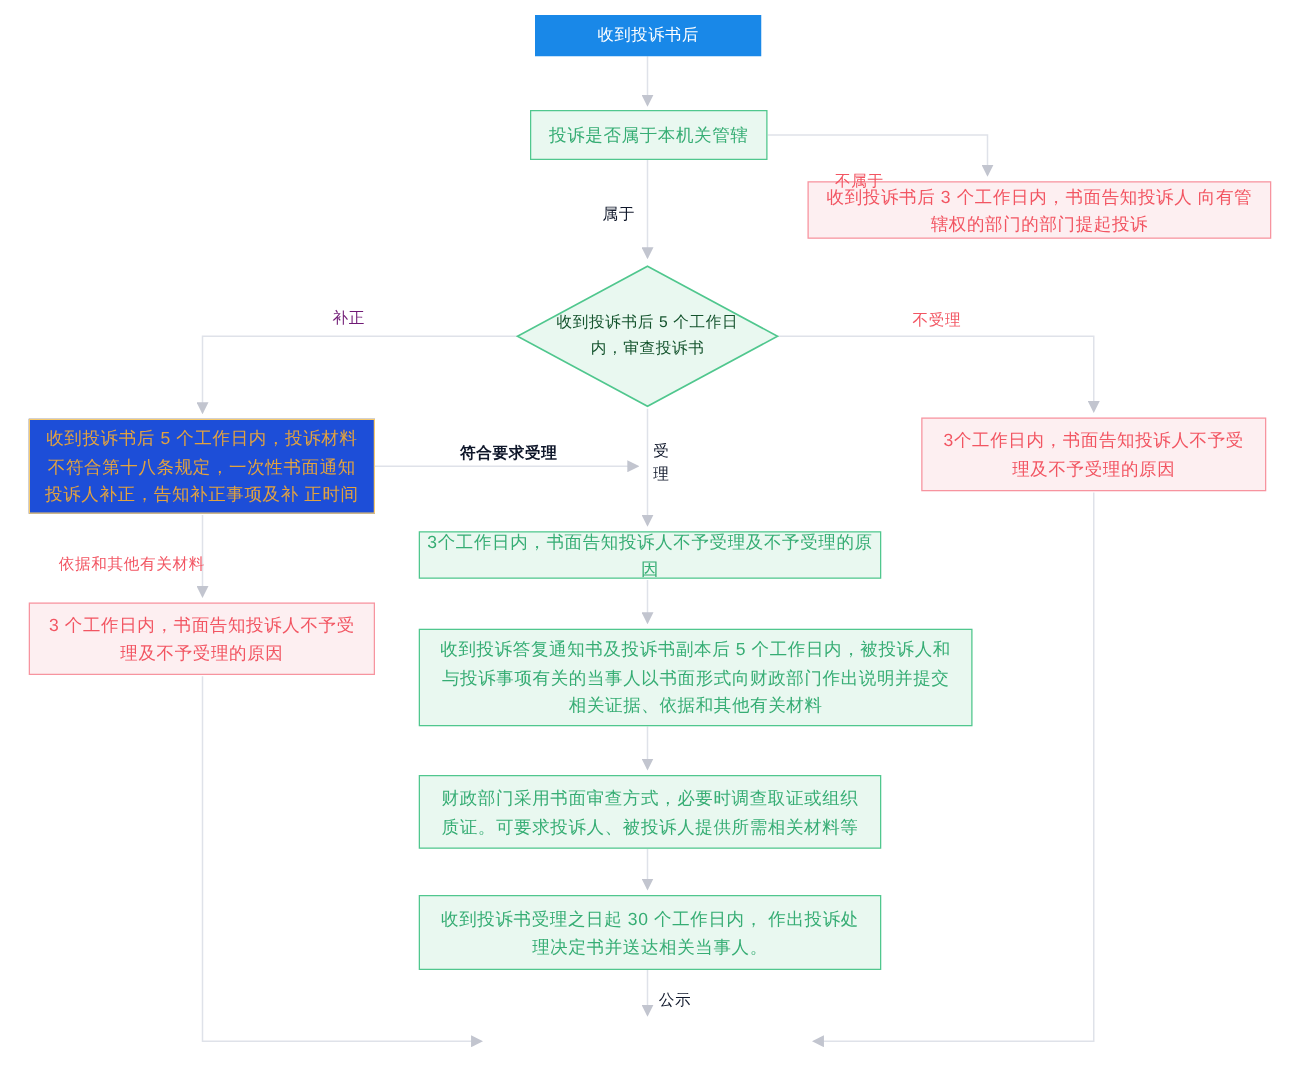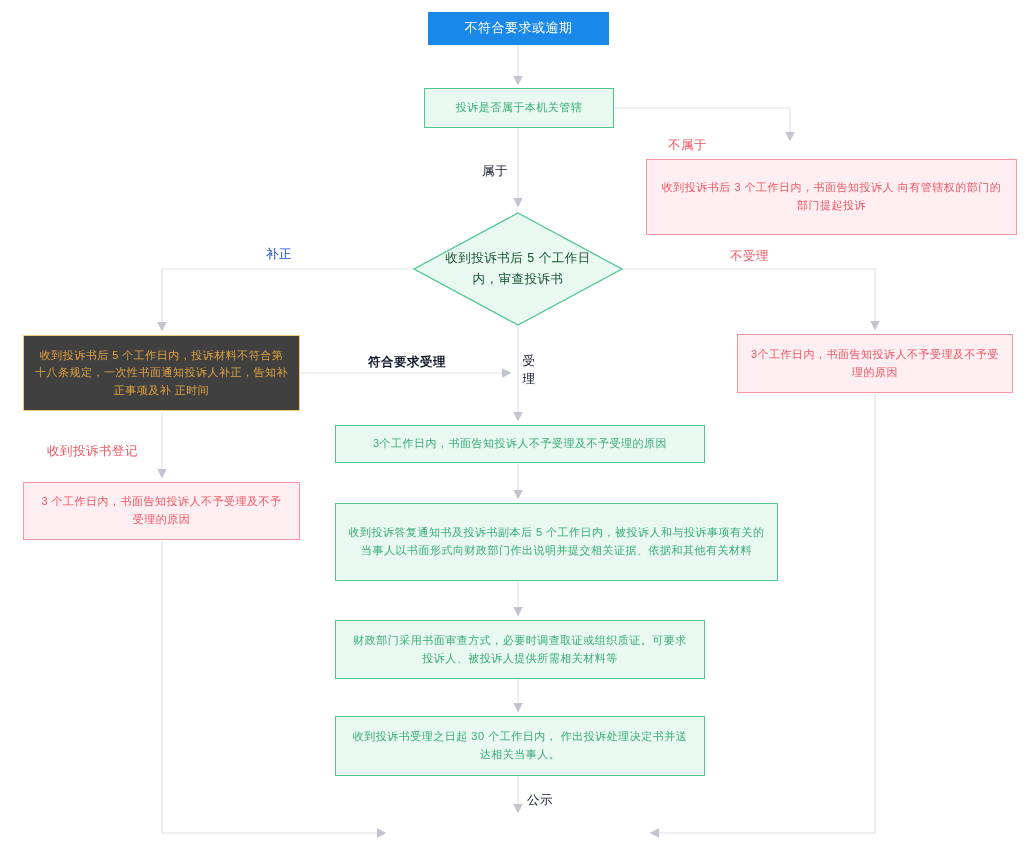--- a/index.html
+++ b/index.html
@@ -4,34 +4,34 @@
 <style>
   html,body { margin:0; padding:0; background:#ffffff; }
   #canvas {
     position:relative; width:1034px; height:866px; background:#ffffff;
     font-family:"Liberation Sans","DejaVu Sans",sans-serif; overflow:hidden;
   }
   #wires { position:absolute; left:0; top:0; width:1034px; height:866px; z-index:0; }
   .node {
     position:absolute; box-sizing:border-box; z-index:2;
     display:flex; align-items:center; justify-content:center;
-    text-align:center; font-size:11px; line-height:1.6; letter-spacing:0.5px;
+    text-align:center; font-size:14px; line-height:1.6; letter-spacing:0.5px;
   }
   .start  { background:#1988e8; color:#ffffff; font-size:13px; }
   .end    { background:#0ca667; color:#ffffff; font-size:13px; }
   .green  { background:#e9f8f0; border:1px solid #50c78e; color:#36ad74; }
   .pink   { background:#fdeff1; border:1px solid #f7949f; color:#f25562; }
-  .yellow { background:#404040; border:1px solid #f5ca6e; color:#e2a23f; }
+  .yellow { background:#1d4ed8; border:1px solid #f5ca6e; color:#e2a23f; }
   .edge-label {
     position:absolute; z-index:3; font-size:12.5px; line-height:1.45;
     letter-spacing:0.5px; white-space:nowrap;
   }
   .lbl-green  { color:#0f172a; }
   .lbl-red    { color:#f25562; }
-  .lbl-orange { color:#1d4ed8; }
+  .lbl-orange { color:#701a75; }
   .lbl-vert   { white-space:normal; width:16px; word-break:break-all; text-align:center; }
   .diamond-wrap { position:absolute; z-index:2; }
   .diamond-wrap svg { position:absolute; left:0; top:0; }
   .diamond-text {
     position:absolute; left:50%; top:50%; transform:translate(-50%,-50%);
     width:170px; text-align:center; font-size:12.5px; line-height:1.7;
     letter-spacing:0.5px; color:#14532d;
   }
 </style>
 </head>
@@ -56,25 +56,25 @@
       <polyline points="162,412 162,477" marker-end="url(#arr)"></polyline>
       <polyline points="518,464 518,498" marker-end="url(#arr)"></polyline>
       <polyline points="518,581 518,615" marker-end="url(#arr)"></polyline>
       <polyline points="518,679 518,711" marker-end="url(#arr)"></polyline>
       <polyline points="518,776 518,812" marker-end="url(#arr)"></polyline>
       <polyline points="162,541 162,833 385,833" marker-end="url(#arr)"></polyline>
       <polyline points="875,394 875,833 651,833" marker-end="url(#arr)"></polyline>
     </g>
   </svg>
 
-  <div class="node start" style="left:428px; top:12px; width:181px; height:33px;">不符合要求或逾期</div>
+  <div class="node start" style="left:428px; top:12px; width:181px; height:33px;">收到投诉书后</div>
 
   <div class="node green" style="left:424px; top:88px; width:190px; height:40px;">投诉是否属于本机关管辖</div>
 
-  <div class="node pink" style="left:646px; top:145px; width:371px; height:76px; padding:4px 14px;margin-top:14px;">收到投诉书后 3 个工作日内，书面告知投诉人 向有管辖权的部门的部门提起投诉</div>
+  <div class="node pink" style="left:646px; top:145px; width:371px; height:46px; padding:4px 14px;">收到投诉书后 3 个工作日内，书面告知投诉人 向有管辖权的部门的部门提起投诉</div>
 
   <div class="diamond-wrap" style="left:412px; top:211px; width:212px; height:116px;">
     <svg width="212" height="116" viewBox="0 0 212 116">
       <polygon points="106,2 210,58 106,114 2,58" fill="#e9f8f0" stroke="#50c78e" stroke-width="1.3"></polygon>
     </svg>
     <div class="diamond-text">收到投诉书后 5 个工作日内，审查投诉书</div>
   </div>
 
   <div class="node yellow" style="left:23px; top:335px; width:277px; height:76px; padding:4px 10px;">收到投诉书后 5 个工作日内，投诉材料不符合第十八条规定，一次性书面通知投诉人补正，告知补正事项及补 正时间</div>
 
@@ -96,17 +96,17 @@
   <div class="edge-label lbl-green" style="left:482px; top:162px;">属于</div>
 
   <div class="edge-label lbl-orange" style="left:266px; top:245px;">补正</div>
 
   <div class="edge-label lbl-red" style="left:730px; top:247px;">不受理</div>
 
   <div class="edge-label lbl-green" style="left:368px; top:353px;font-weight:bold;">符合要求受理</div>
 
   <div class="edge-label lbl-green lbl-vert" style="left:521px; top:352px;">受理</div>
 
-  <div class="edge-label lbl-red" style="left:47px; top:442px;">收到投诉书登记</div>
+  <div class="edge-label lbl-red" style="left:47px; top:442px;">依据和其他有关材料</div>
 
   <div class="edge-label lbl-green" style="left:527px; top:791px;">公示</div>
 
 </div>
 
 </body></html>

